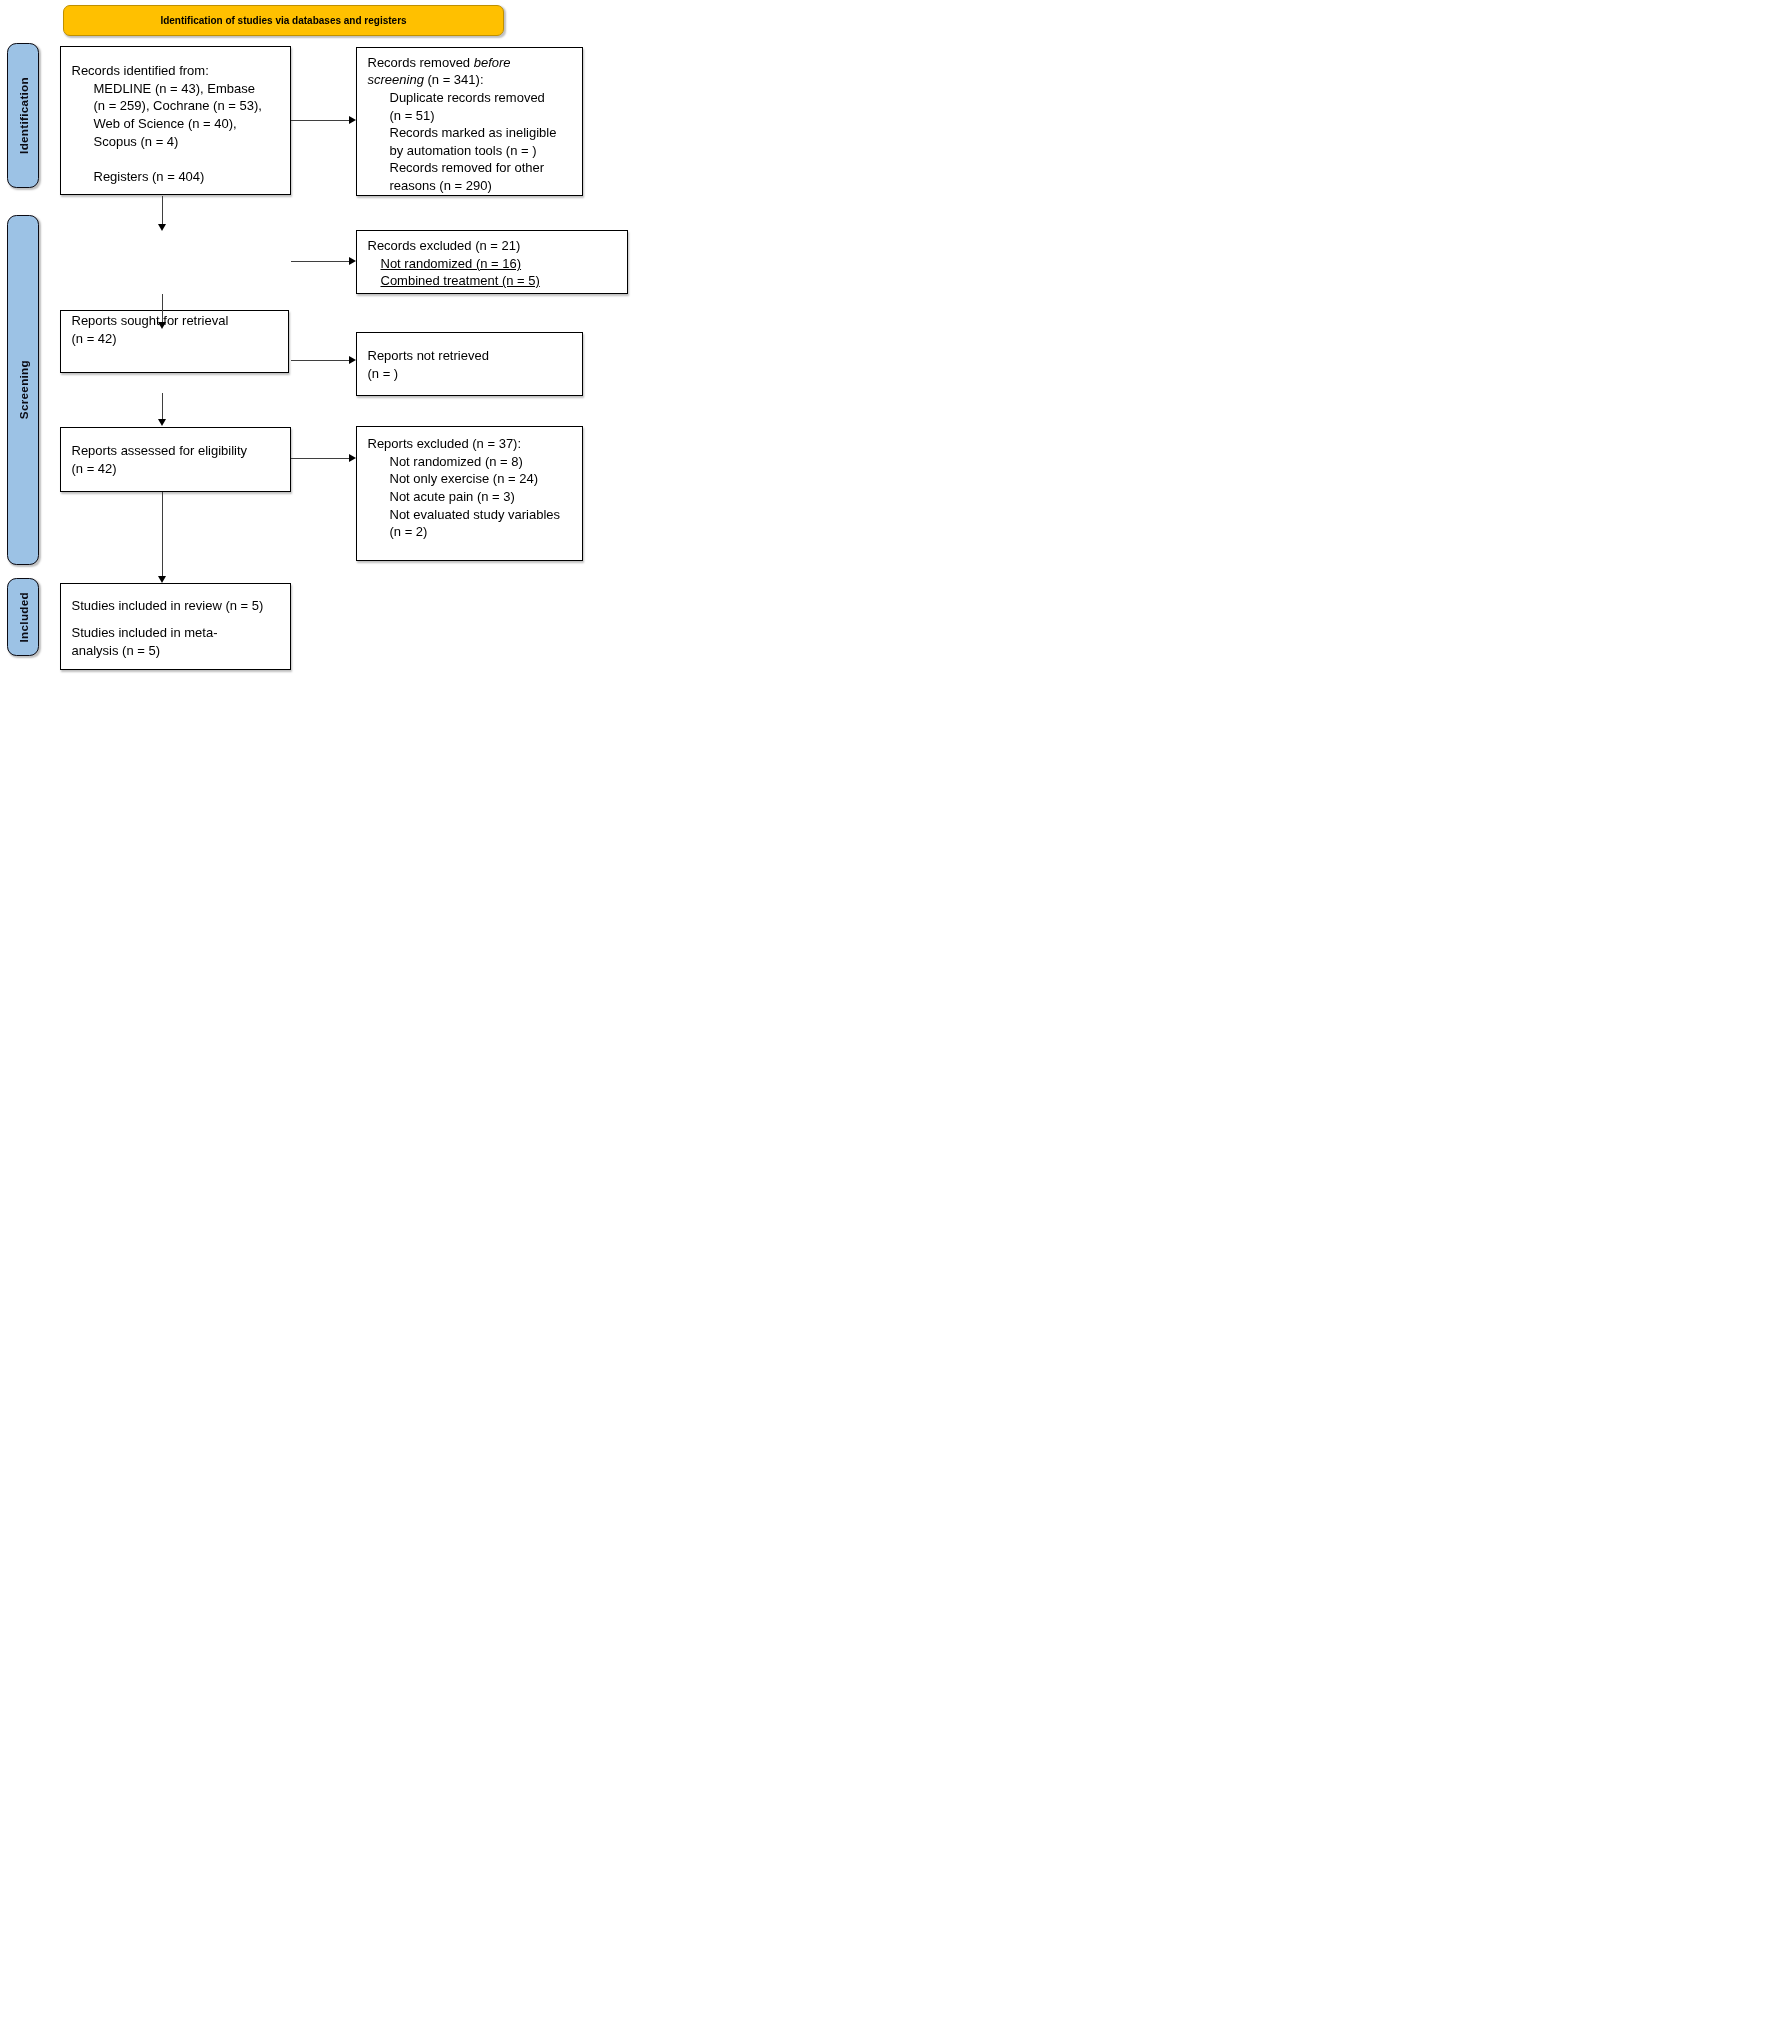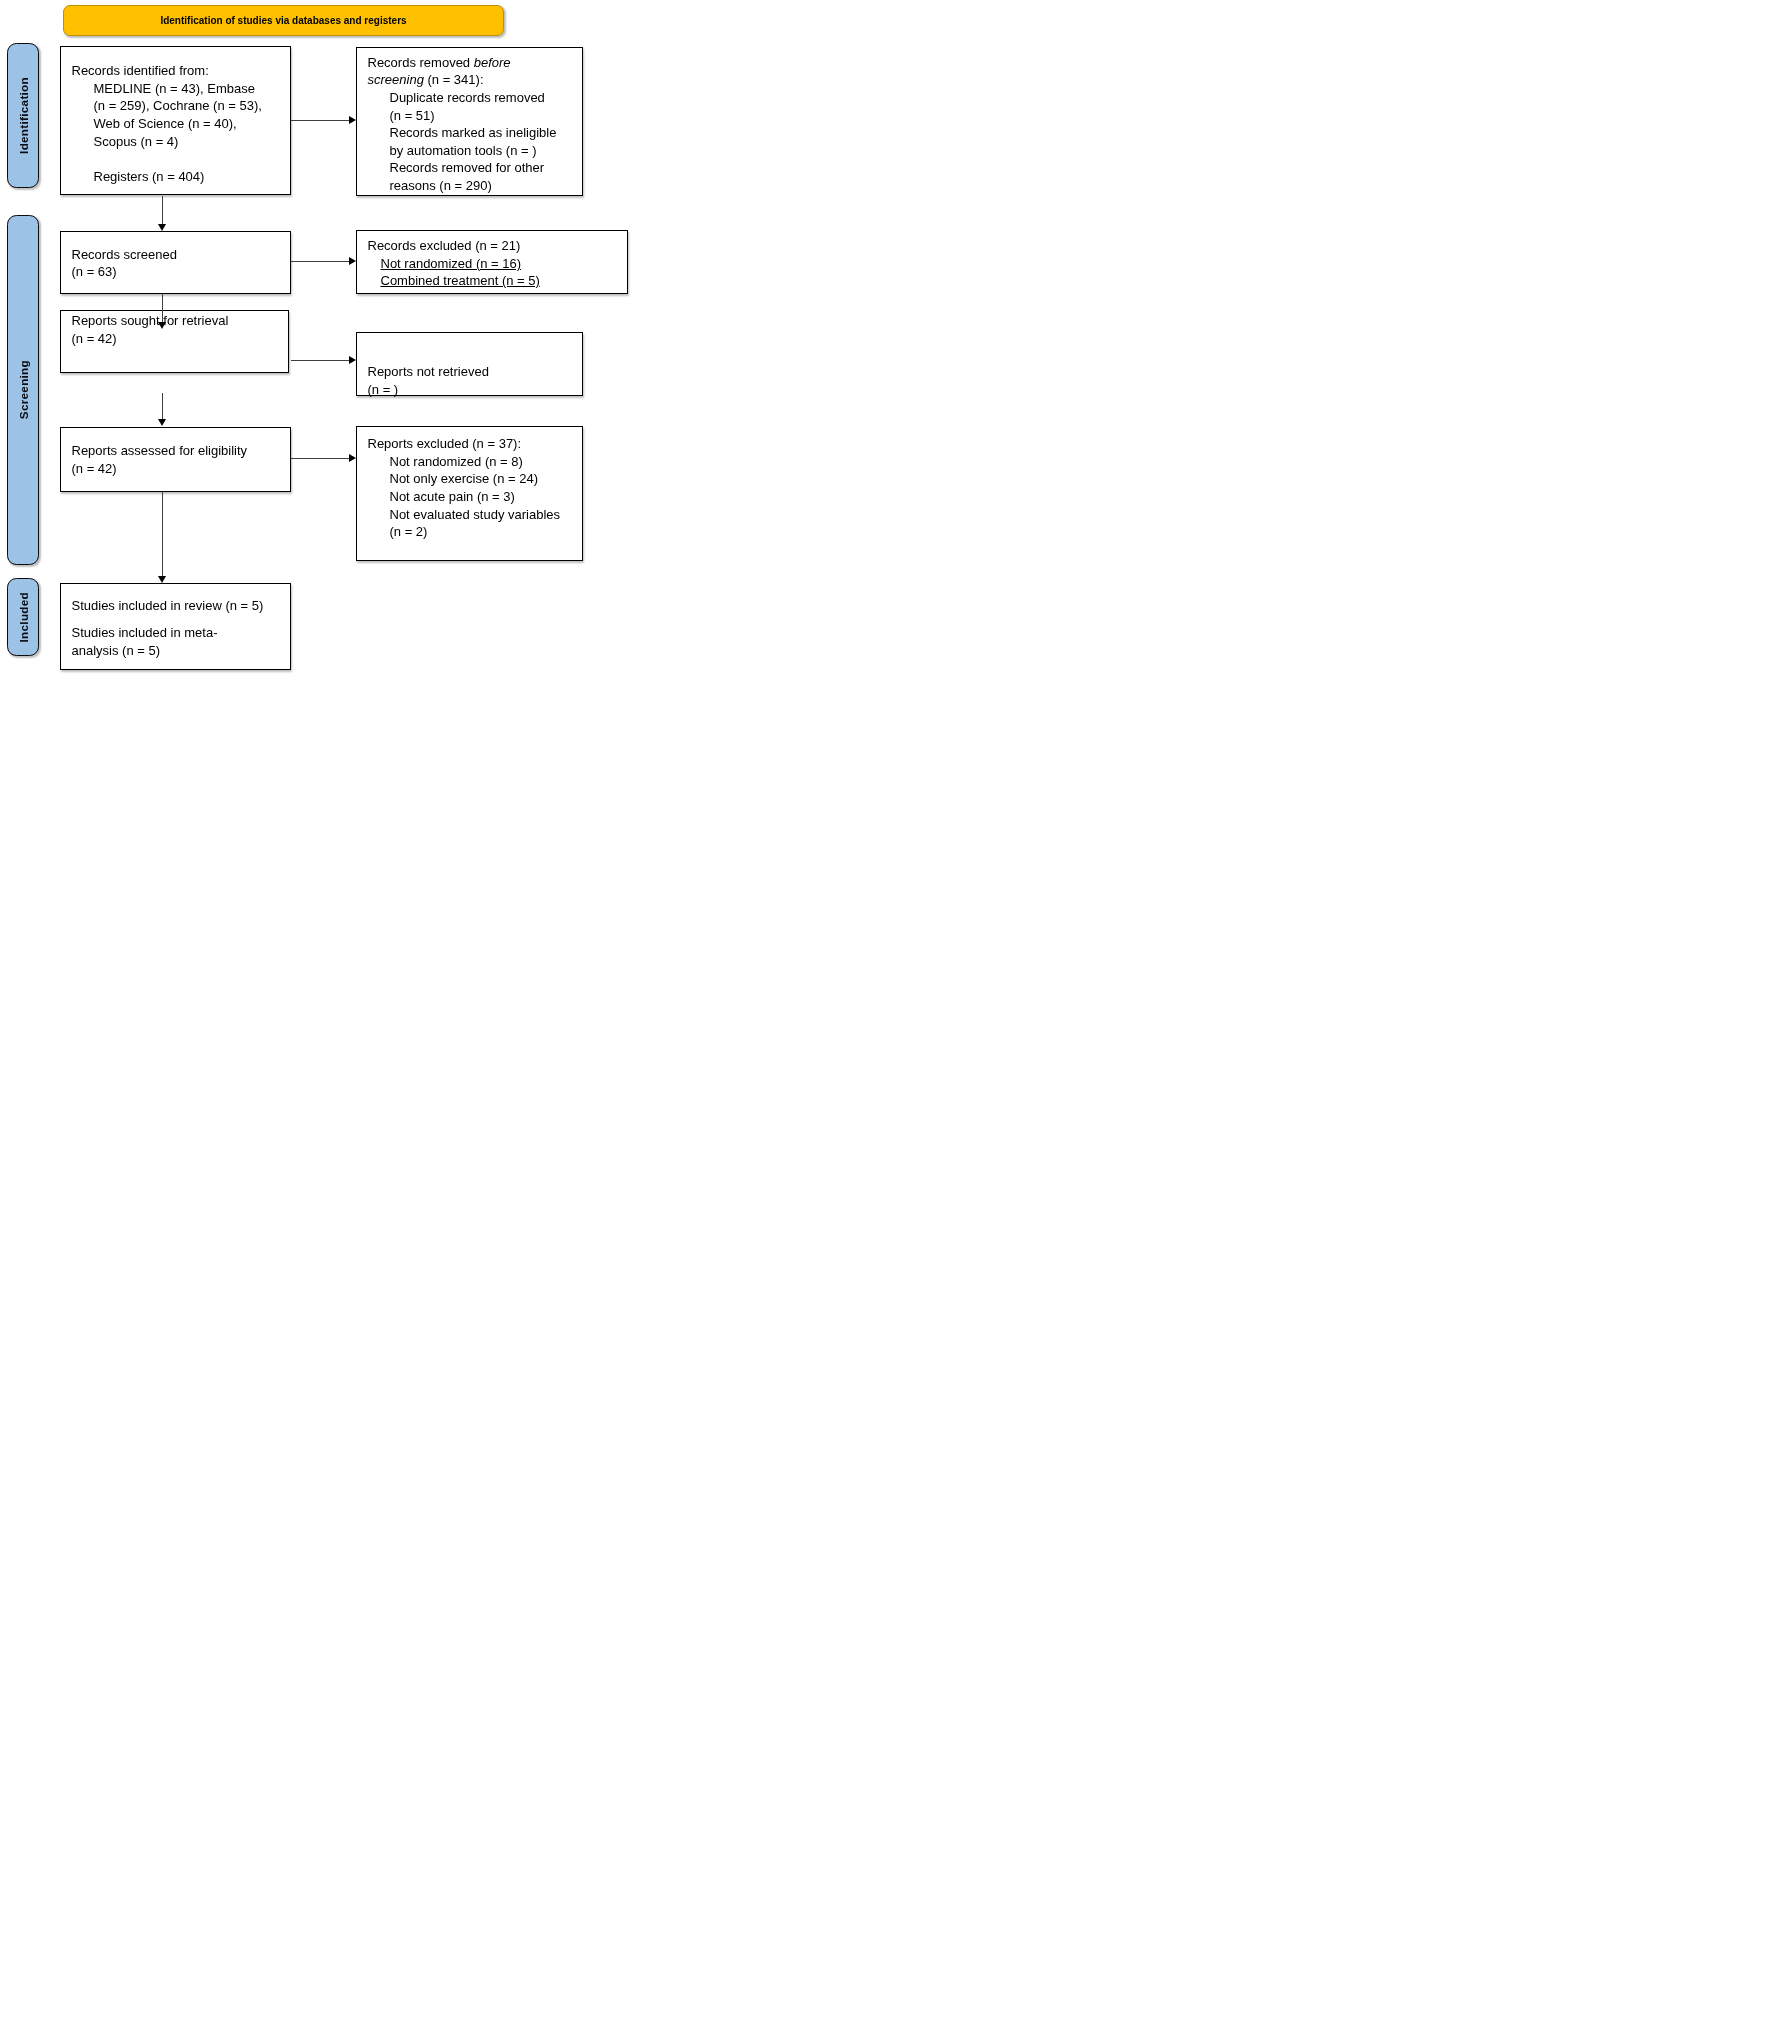--- a/index.html
+++ b/index.html
@@ -39,21 +39,21 @@
   }
   .bx .line{min-height:17.6px;white-space:nowrap;}
   .ind{padding-left:22px;}
   .ind-sm{padding-left:13px;text-decoration:underline;}
   .sp{height:9.4px;}
   #box-identified{left:60px;top:46px;width:231px;height:149px;padding-top:15.2px;}
   #box-removed{left:356px;top:47px;width:227px;height:149px;padding-top:5.9px;}
   #box-screened{left:60px;top:231px;width:231px;height:63px;padding-top:13.5px;}
   #box-excluded-records{left:356px;top:230px;width:272px;height:64px;padding-top:6px;}
   #box-sought{left:60px;top:310px;width:229px;height:63px;padding-top:1px;}
-  #box-not-retrieved{left:356px;top:332px;width:227px;height:64px;padding-top:30px;}
+  #box-not-retrieved{left:356px;top:332px;width:227px;height:64px;padding-top:14px;}
   #box-assessed{left:60px;top:427px;width:231px;height:65px;padding-top:14px;}
   #box-excluded-reports{left:356px;top:426px;width:227px;height:135px;padding-top:8.2px;}
   #box-included-studies{left:60px;top:583px;width:231px;height:87px;padding-top:13px;}
   
   .vline{position:absolute;width:1.2px;background:#3F3F3F;}
   .vhead{position:absolute;width:0;height:0;border-left:4.7px solid transparent;border-right:4.7px solid transparent;border-top:7px solid #000;}
   .hline{position:absolute;height:1.2px;background:#3F3F3F;}
   .hhead{position:absolute;width:0;height:0;border-top:4.7px solid transparent;border-bottom:4.7px solid transparent;border-left:7px solid #000;}
 </style>
 </head>
@@ -89,24 +89,20 @@
     <div class="line"><span>Records removed </span><i>before</i></div>
     <div class="line"><i>screening</i><span> (n = 341):</span></div>
     <div class="line ind">Duplicate records removed</div>
     <div class="line ind">(n = 51)</div>
     <div class="line ind">Records marked as ineligible</div>
     <div class="line ind">by automation tools (n = )</div>
     <div class="line ind">Records removed for other</div>
     <div class="line ind">reasons (n = 290)</div>
   </div>
 
-  <div class="bx" id="box-screened">
-    <div class="line">Records screened</div>
-    <div class="line">(n = 63)</div>
-  </div>
 
   <div class="bx" id="box-excluded-records">
     <div class="line">Records excluded (n = 21)</div>
     <div class="line ind-sm">Not randomized (n = 16)</div>
     <div class="line ind-sm">Combined treatment (n = 5)</div>
   </div>
 
   <div class="bx" id="box-sought">
     <div class="line">Reports sought for retrieval</div>
     <div class="line">(n = 42)</div>

